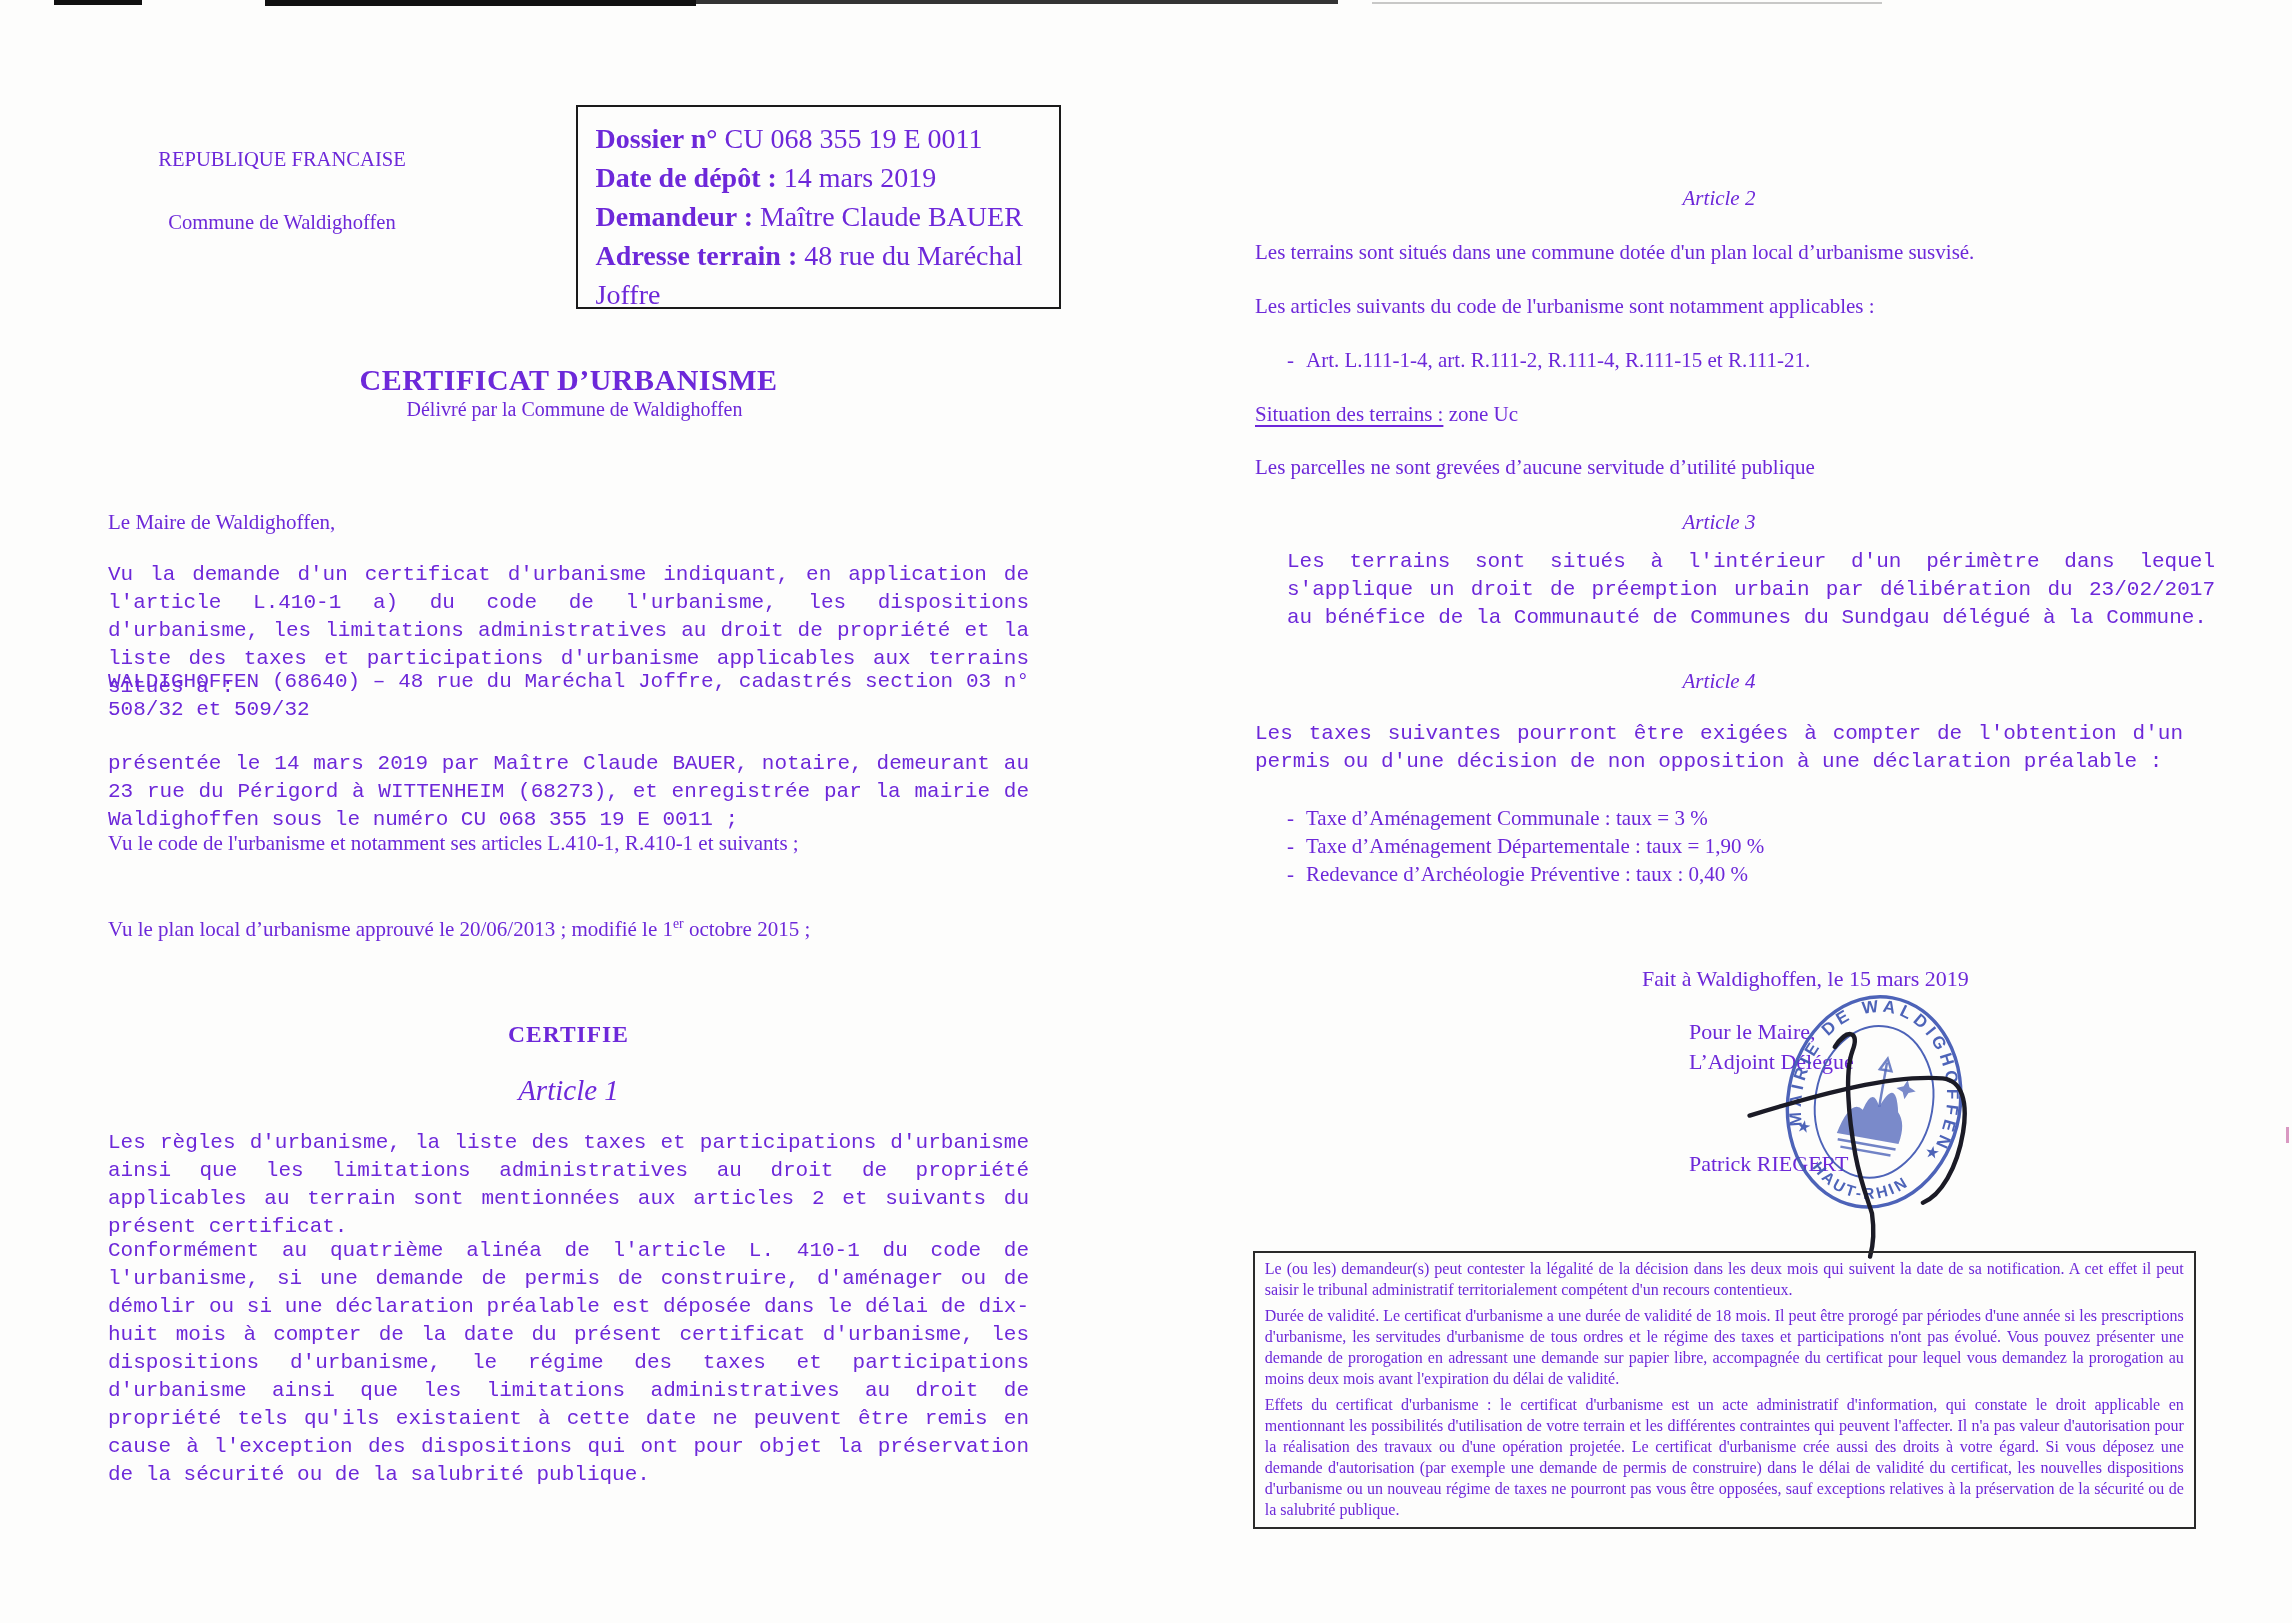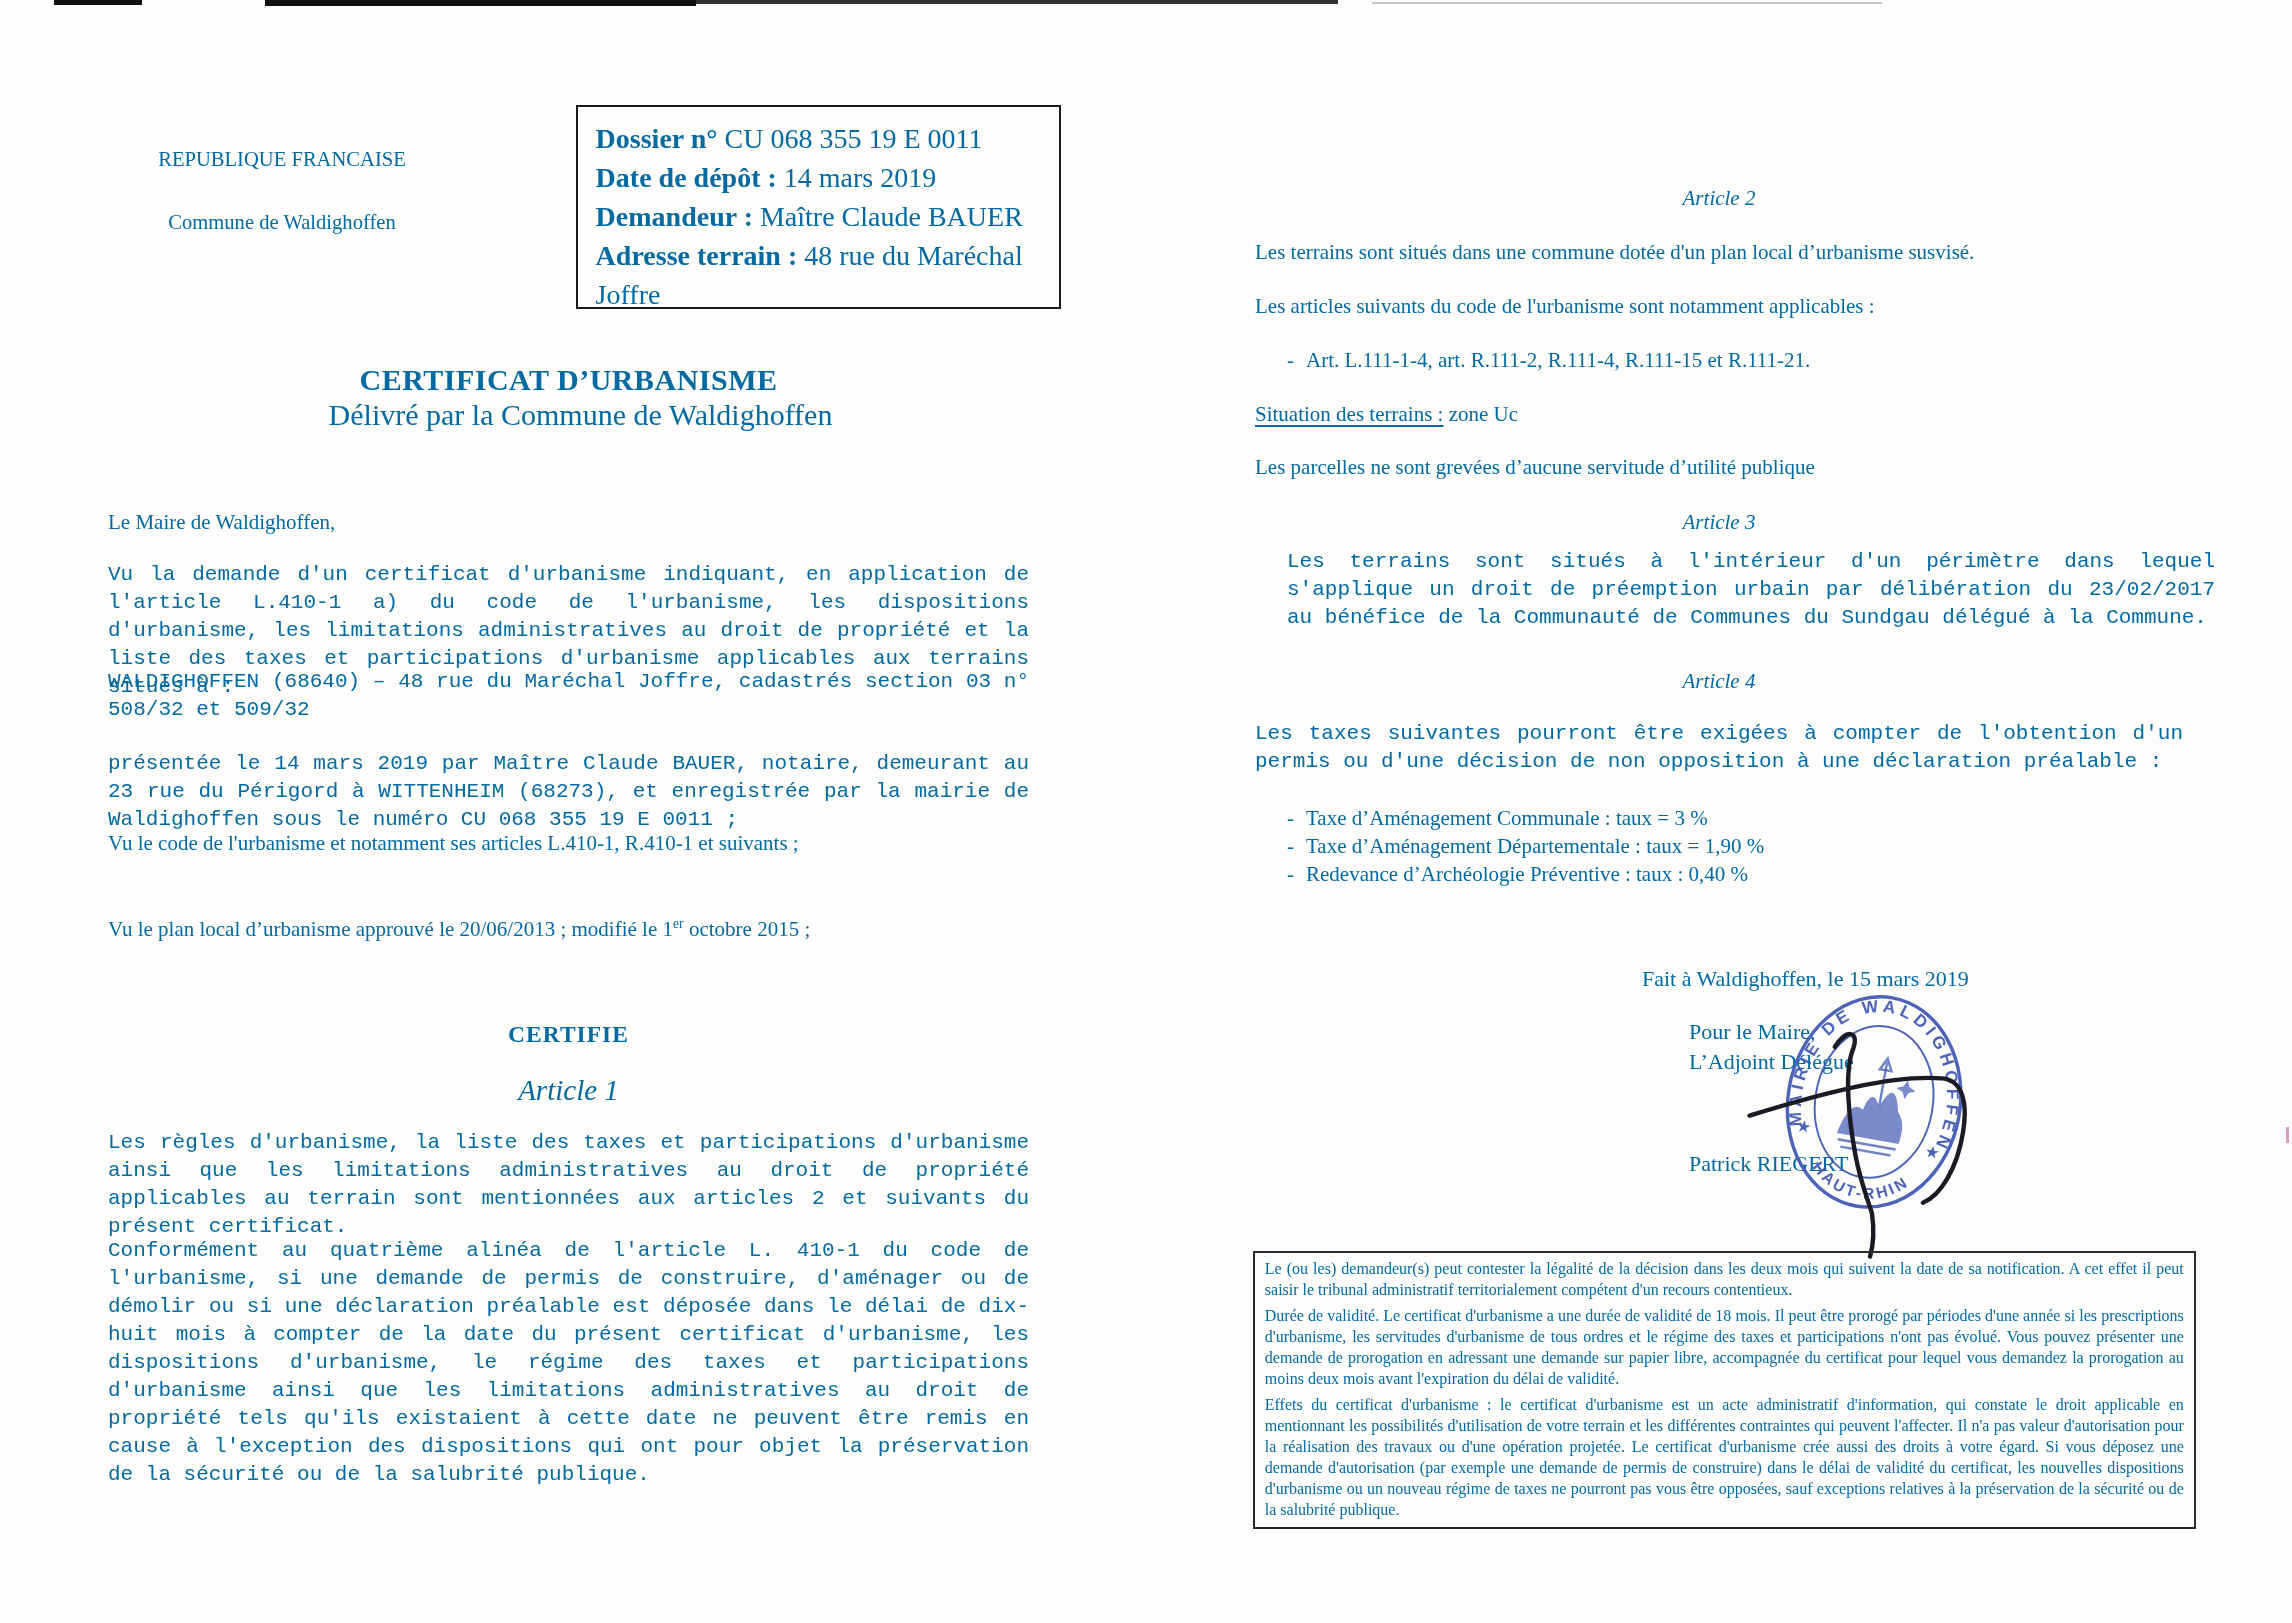--- a/index.html
+++ b/index.html
@@ -1,37 +1,37 @@
 <!DOCTYPE html>
 <html style="--stamp-color: #3f57b3; --ink-color: #1b1b26;"><head>
 <meta charset="utf-8">
 <style>
   html,body{margin:0;padding:0;background:#e9e9e9;}
   .page{
     position:relative;
     width:2293px;height:1623px;
     background:#fdfdfc;
     font-family:"Liberation Serif", serif;
-    color:#0369a1;
+    color:#6d28d9;
     overflow:hidden;
   }
   .abs{position:absolute;}
   .just{text-align:justify;font-family:Liberation Mono, monospace;}
   .ctr{text-align:center;}
   
   .hdr-block{left:113px;top:147px;width:338px;text-align:center;font-size:20.6px;line-height:25.5px;}
   .hdr-line2{margin-top:37px;}
   .dossier-box{
     left:576px;top:105px;width:446px;height:176px;
     border:2px solid #1a1a1a;padding:11.8px 17.6px;box-sizing:content-box;
     font-size:28px;line-height:39px;
   }
   .dossier-box b{font-weight:bold;}
   .doc-title{left:108px;top:363px;width:921px;font-size:30px;font-weight:bold;letter-spacing:0.5px;}
-  .doc-subtitle{left:120px;top:398px;width:921px;font-size:30px;}
+  .doc-subtitle{left:114px;top:398px;width:921px;font-size:20px;}
   .body-block{left:108px;width:921px;font-size:21px;line-height:28px;}
   .certifie{left:108px;top:1021px;width:921px;font-size:23.5px;font-weight:bold;letter-spacing:1px;}
   .article-h{font-size:29px;font-style:italic;}
   
   .rcol{left:1255px;width:928px;font-size:21px;line-height:28px;}
   .bullet{position:relative;padding-left:51px;}
   .bullet .dash{position:absolute;left:32px;top:0;}
   .situation-label{text-decoration:underline;text-underline-offset:3.9px;}
   .closing{font-size:22px;line-height:29px;}
   

